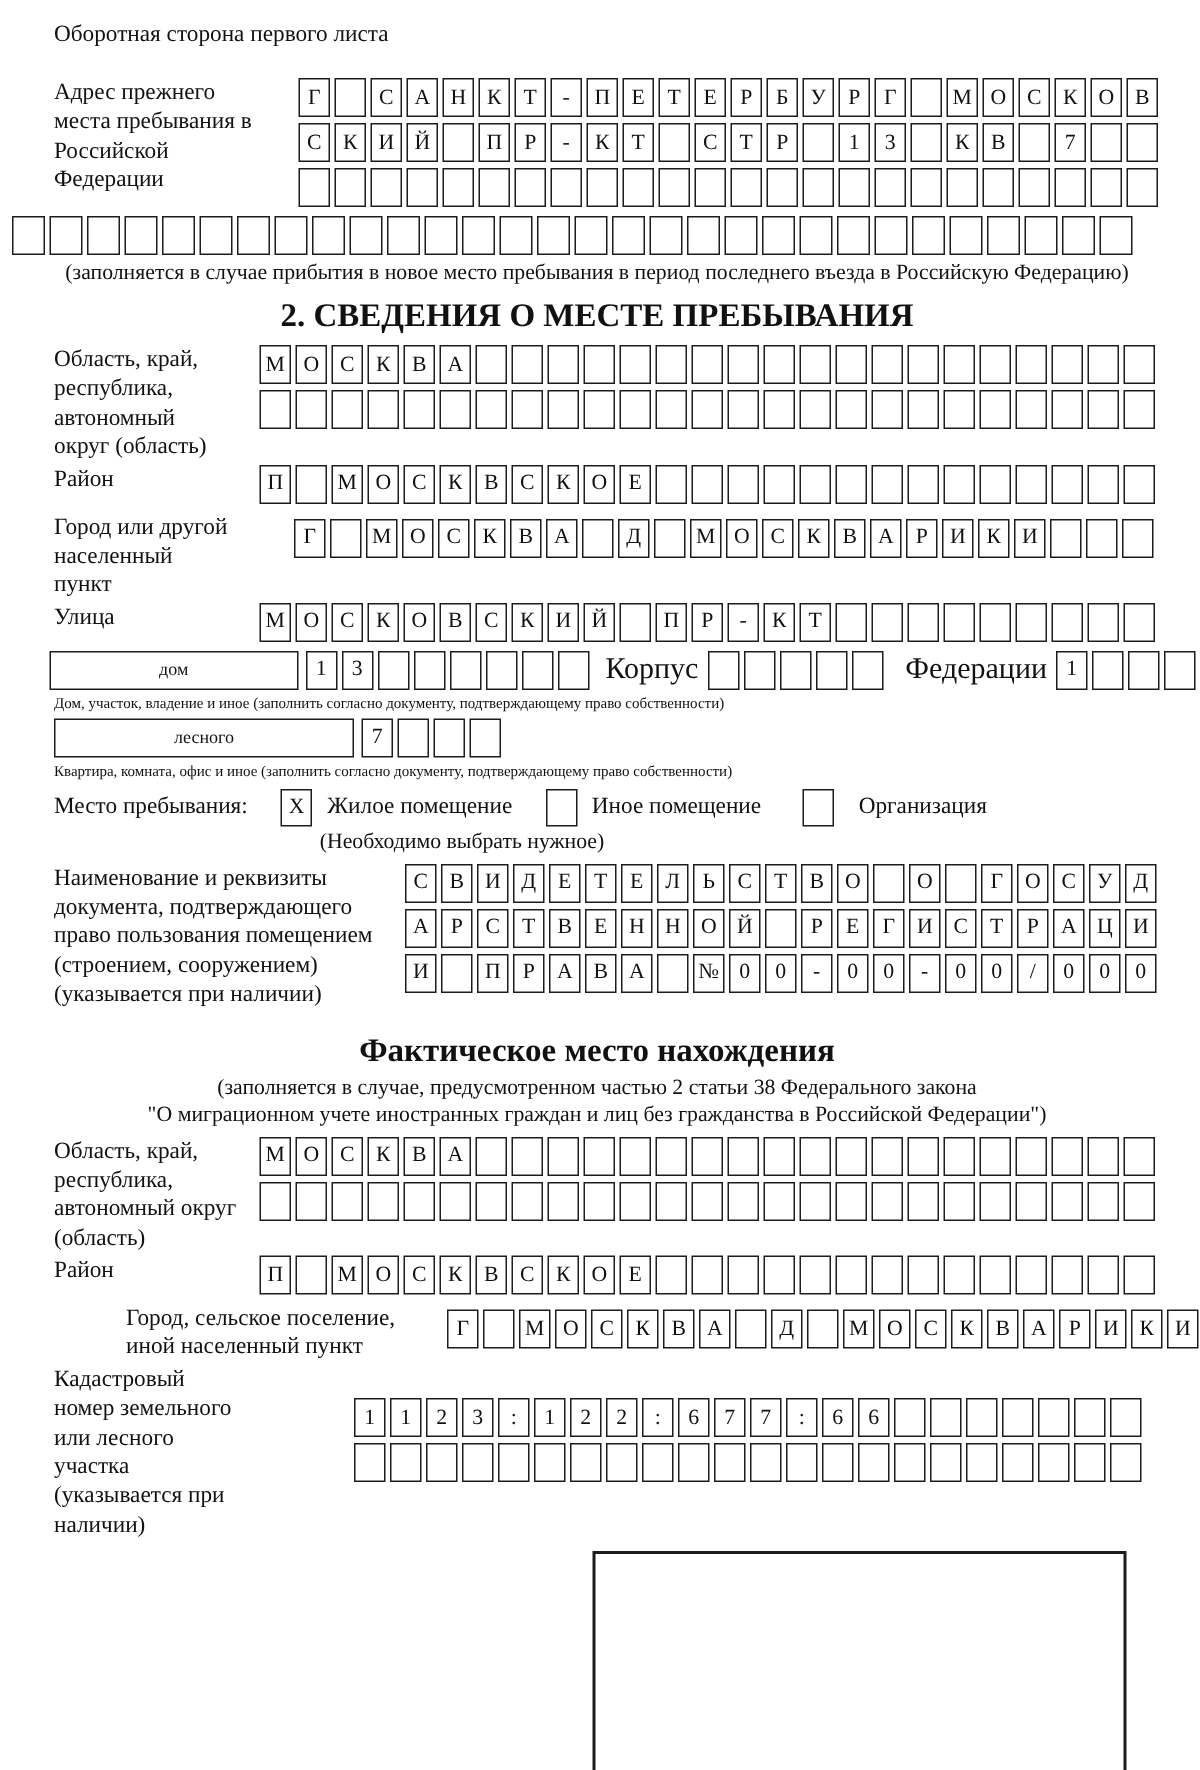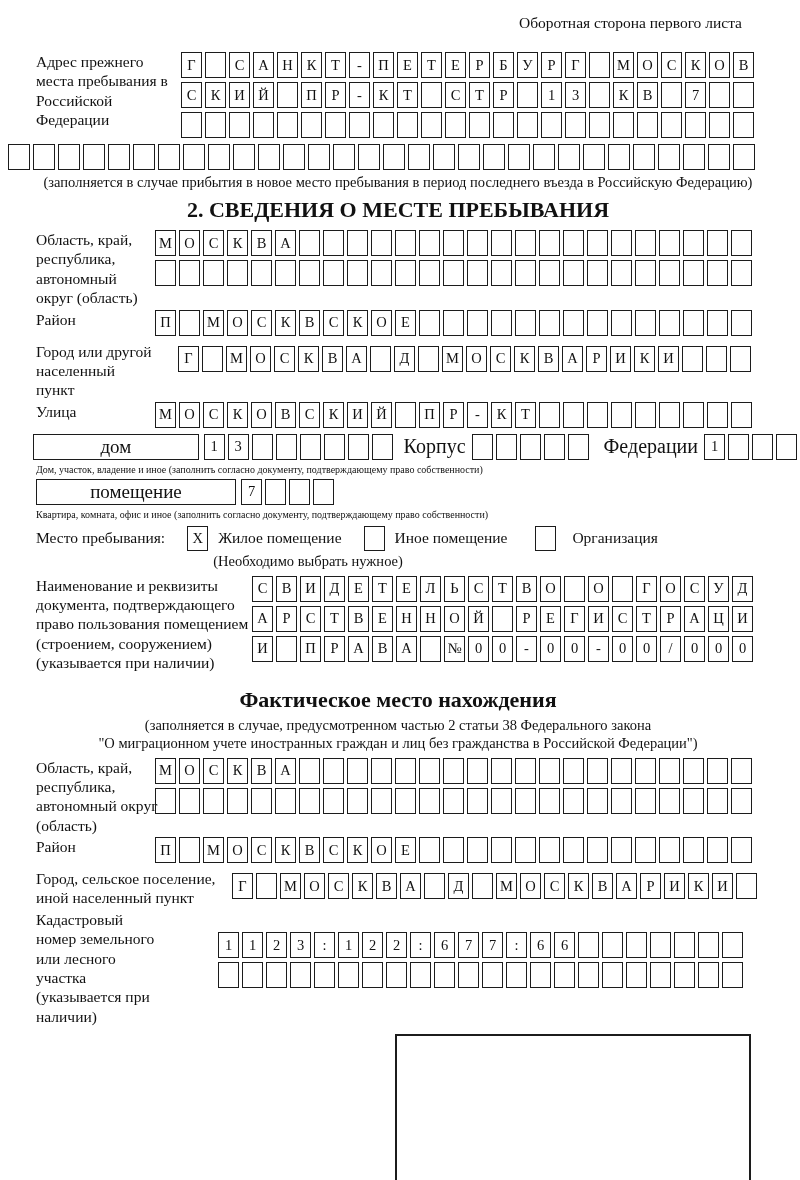--- a/index.html
+++ b/index.html
@@ -7,29 +7,28 @@
     position:relative;
     width:800px;height:1180px;
     box-sizing:border-box;
     padding:14px 0 0 36px;
     font-family:"Liberation Serif","DejaVu Serif",serif;
     color:#111;
     overflow:hidden;
   }
   .hdr{
     font-size:15.5px;
-    text-align:right;
     padding-right:58px;
     margin-bottom:20px;
   }
   .frow{display:flex;align-items:flex-start;}
   .lbl{font-size:15.5px;line-height:1.25;flex:0 0 auto;}
   .w145{width:145px;}
   .w119{width:119px;}
-  .w196{width:196px;}
+  .w196{width:196px;margin-left:48px;}
   .w216{width:216px;}
   .boxcol{display:flex;flex-direction:column;}
   .cellrow{display:flex;margin-bottom:4px;}
   .cell{
     box-sizing:border-box;
     flex:0 0 21px;
     width:21px;height:26px;
     border:1.6px solid #1c1c1c;
     margin-right:3px;
     display:flex;align-items:center;justify-content:center;
@@ -37,21 +36,21 @@
   }
   .fullrow{margin-left:-28px;}
   .fullrow .cell{flex:0 0 22px;width:22px;}
   .note{font-size:14.5px;text-align:center;margin:1px 40px 6px 0;font-family:Liberation Serif, serif;}
   .note-left{font-size:10px;text-align:left;margin:0 0 4px 0;}
   .sect-title{font-size:22px;font-weight:bold;text-align:center;margin:6px 40px 7px 0;}
   .longbox{
     box-sizing:border-box;
     height:26px;border:1.6px solid #1c1c1c;
     display:flex;align-items:center;justify-content:center;
-    font-size:19px;
+    font-size:12px;
   }
   .houserow{display:flex;align-items:center;margin:2px 0 4px -3px;}
   .inl-lbl{font-size:20px;margin:0 6px 0 8px;}
   .stayrow{display:flex;align-items:center;font-size:15.5px;margin:6px 0 2px 0;}
   .cb{
     box-sizing:border-box;
     width:21px;height:25px;
     border:1.6px solid #1c1c1c;
     display:flex;align-items:center;justify-content:center;
     font-size:14.5px;
@@ -60,21 +59,21 @@
   .mt4{margin-top:4px;}
   .mt22{margin-top:22px;}
   .ml23{margin-left:23px;}
   .ml63{margin-left:63px;}
   .stamp-box{
     box-sizing:border-box;
     margin:8px 0 0 359px;
     width:356px;height:177px;
     border:2px solid #1c1c1c;
   }
-  .sec{margin-bottom:2px;}
+  .sec{margin-bottom:2px;gap:18px;}
 </style>
 </head>
 <body>
 
 <div class="page">
 
   <div class="hdr">Оборотная сторона первого листа</div>
 
   <div class="frow sec">
     <div class="lbl w145">Адрес прежнего места пребывания в Российской Федерации</div>
@@ -371,21 +370,21 @@
     <div class="cellrow" style="margin-bottom:0;">
         <span class="cell">1</span>
         <span class="cell"></span>
         <span class="cell"></span>
         <span class="cell"></span>
       </div>
   </div>
   <div class="note-left">Дом, участок, владение и иное (заполнить согласно документу, подтверждающему право собственности)</div>
 
   <div class="houserow" style="margin-left:0;">
-    <div class="longbox" style="width:200px;margin-right:5px;">помещение</div>
+    <div class="longbox" style="width:200px;margin-right:5px;">лесного</div>
     <div class="cellrow" style="margin-bottom:0;">
         <span class="cell">7</span>
         <span class="cell"></span>
         <span class="cell"></span>
         <span class="cell"></span>
       </div>
   </div>
   <div class="note-left">Квартира, комната, офис и иное (заполнить согласно документу, подтверждающему право собственности)</div>
 
   <div class="stayrow">

